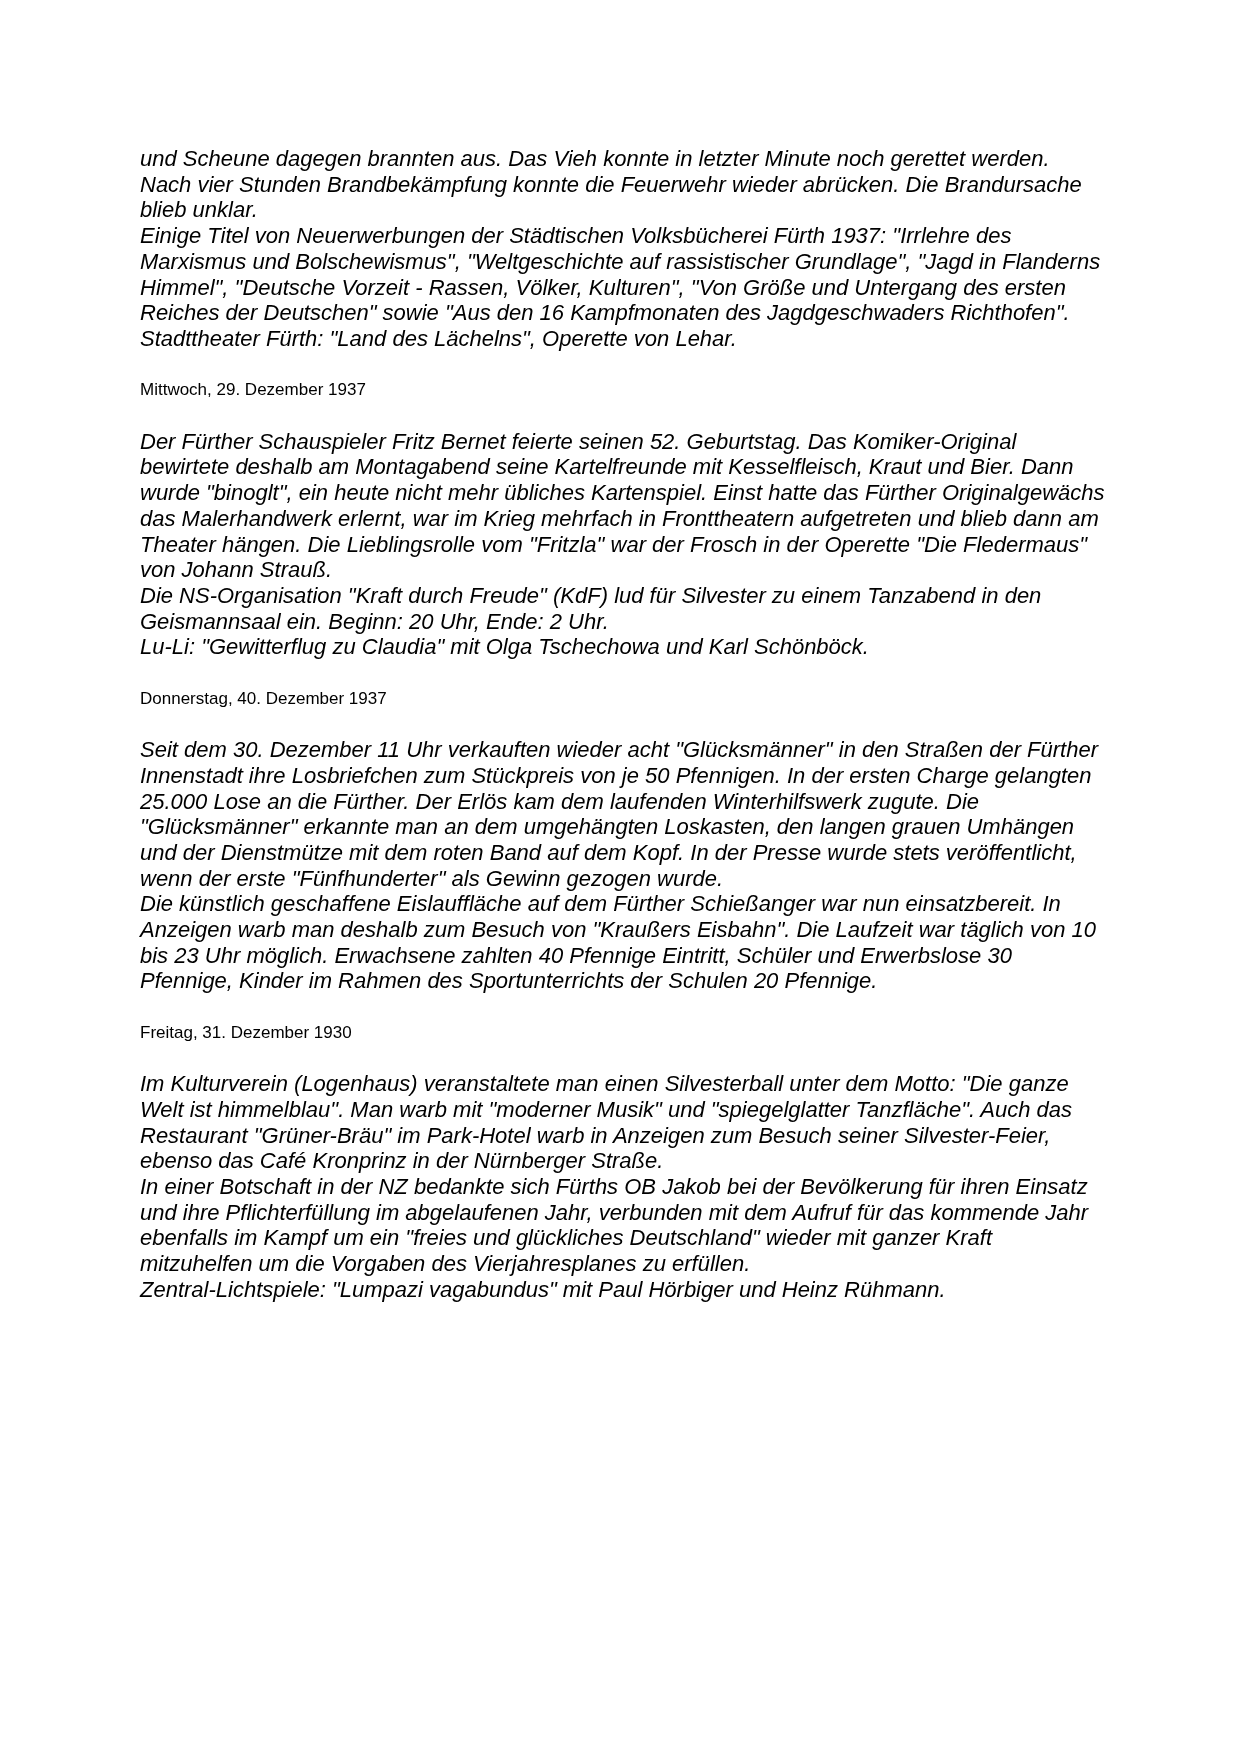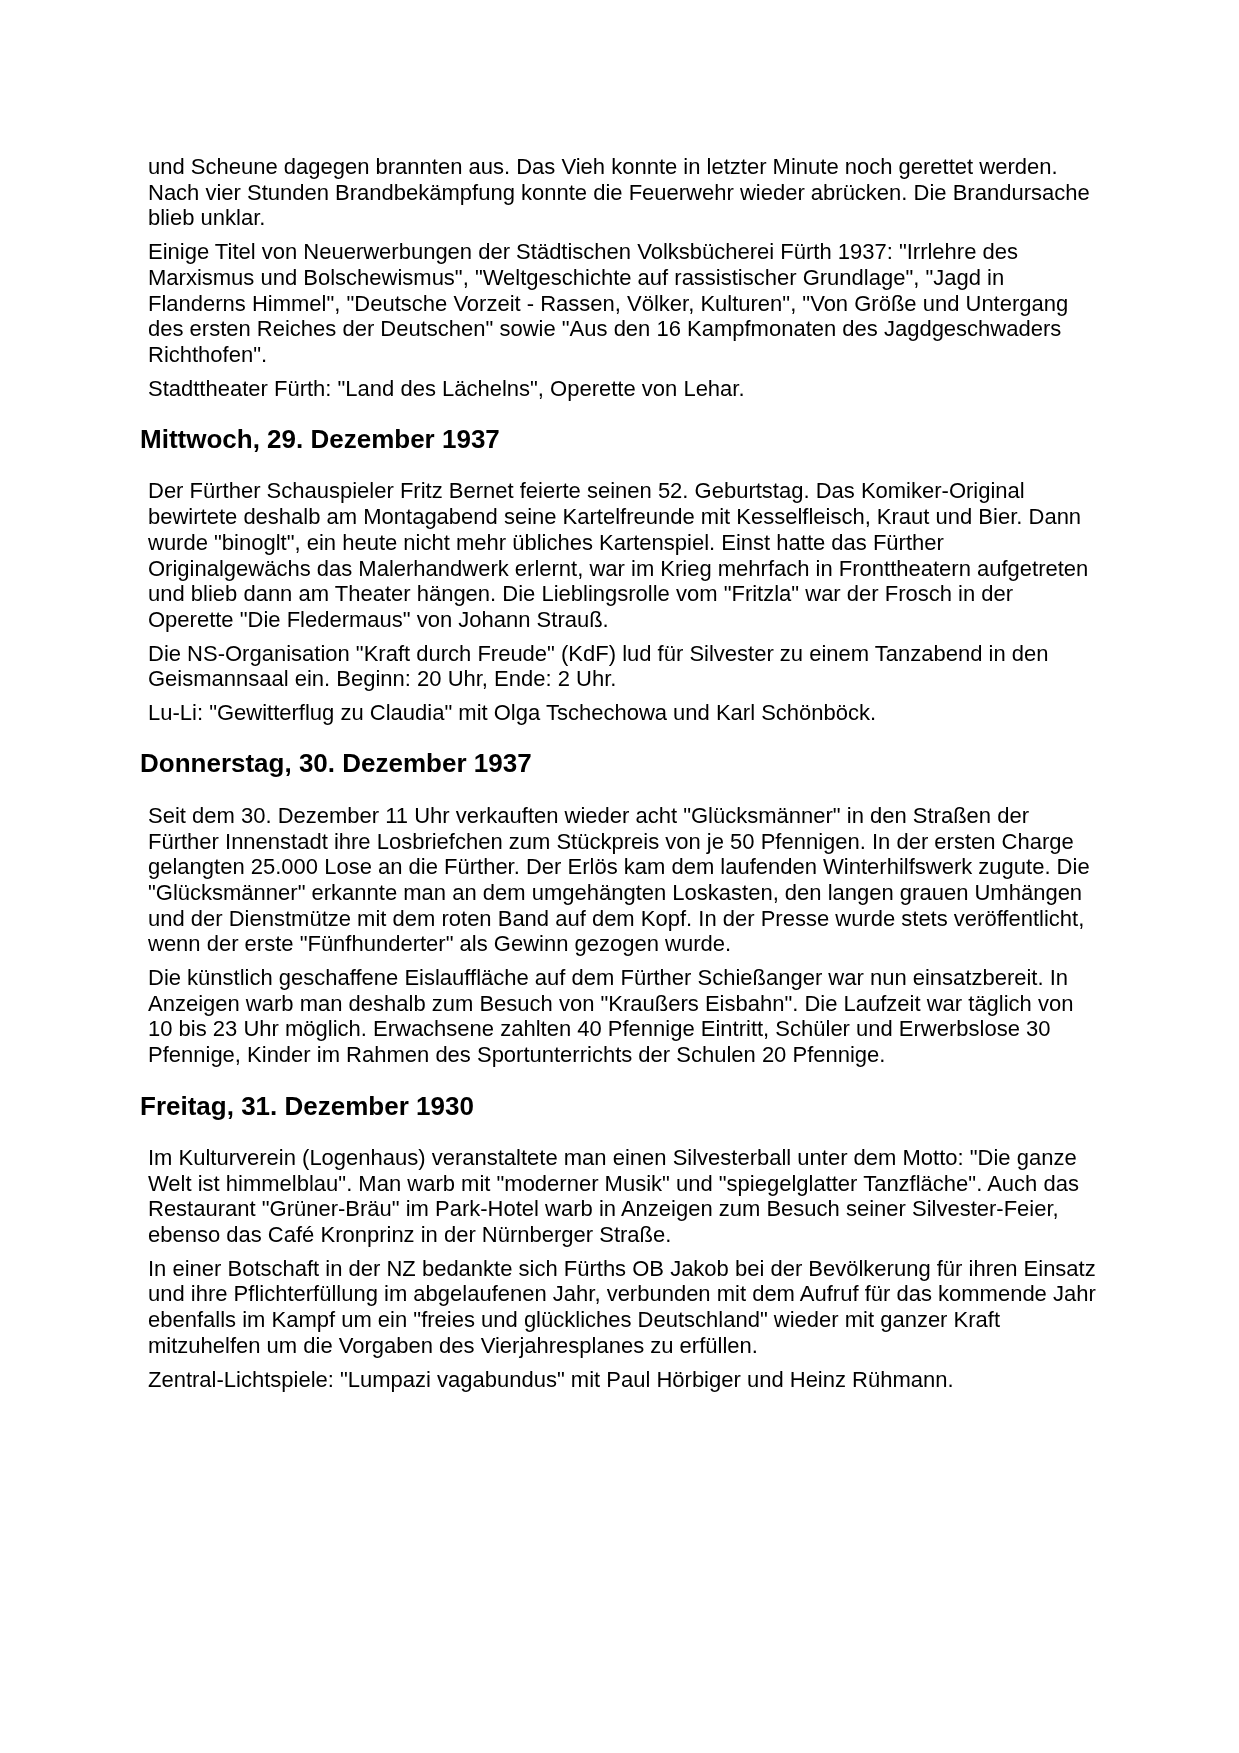--- a/index.html
+++ b/index.html
@@ -11,25 +11,25 @@
     background: #ffffff;
     color: #000000;
     box-sizing: border-box;
     padding: 146px 130px 0 140px;
     font-family: "Liberation Sans", "DejaVu Sans", sans-serif;
     font-size: 22px;
     line-height: 25.7px;
     overflow: hidden;
   }
   .content { width: 965px; }
-  .text-block p { margin: 8px; padding: 0; }
+  .text-block p { margin: 0; padding: 0; font-style: italic; }
   h2.date-heading {
-    font-size: 26px;
+    font-size: 17px;
     line-height: 25.7px;
-    font-weight: bold;
+    font-weight: normal;
     margin: 25.7px 0 25.7px 0;
     padding: 0;
   }
 </style>
 </head>
 <body>
 
 <div class="page">
   <div class="content">
 
@@ -39,21 +39,21 @@
       <p>Stadttheater Fürth: "Land des Lächelns", Operette von Lehar.</p>
     </div>
 
     <h2 class="date-heading">Mittwoch, 29. Dezember 1937</h2>
     <div class="text-block">
       <p>Der Fürther Schauspieler Fritz Bernet feierte seinen 52. Geburtstag. Das Komiker-Original bewirtete deshalb am Montagabend seine Kartelfreunde mit Kesselfleisch, Kraut und Bier. Dann wurde "binoglt", ein heute nicht mehr übliches Kartenspiel. Einst hatte das Fürther Originalgewächs das Malerhandwerk erlernt, war im Krieg mehrfach in Fronttheatern aufgetreten und blieb dann am Theater hängen. Die Lieblingsrolle vom "Fritzla" war der Frosch in der Operette "Die Fledermaus" von Johann Strauß.</p>
       <p>Die NS-Organisation "Kraft durch Freude" (KdF) lud für Silvester zu einem Tanzabend in den Geismannsaal ein. Beginn: 20 Uhr, Ende: 2 Uhr.</p>
       <p>Lu-Li: "Gewitterflug zu Claudia" mit Olga Tschechowa und Karl Schönböck.</p>
     </div>
 
-    <h2 class="date-heading">Donnerstag, 30. Dezember 1937</h2>
+    <h2 class="date-heading">Donnerstag, 40. Dezember 1937</h2>
     <div class="text-block">
       <p>Seit dem 30. Dezember 11 Uhr verkauften wieder acht "Glücksmänner" in den Straßen der Fürther Innenstadt ihre Losbriefchen zum Stückpreis von je 50 Pfennigen. In der ersten Charge gelangten 25.000 Lose an die Fürther. Der Erlös kam dem laufenden Winterhilfswerk zugute. Die "Glücksmänner" erkannte man an dem umgehängten Loskasten, den langen grauen Umhängen und der Dienstmütze mit dem roten Band auf dem Kopf. In der Presse wurde stets veröffentlicht, wenn der erste "Fünfhunderter" als Gewinn gezogen wurde.</p>
       <p>Die künstlich geschaffene Eislauffläche auf dem Fürther Schießanger war nun einsatzbereit. In Anzeigen warb man deshalb zum Besuch von "Kraußers Eisbahn". Die Laufzeit war täglich von 10 bis 23 Uhr möglich. Erwachsene zahlten 40 Pfennige Eintritt, Schüler und Erwerbslose 30 Pfennige, Kinder im Rahmen des Sportunterrichts der Schulen 20 Pfennige.</p>
     </div>
 
     <h2 class="date-heading">Freitag, 31. Dezember 1930</h2>
     <div class="text-block">
       <p>Im Kulturverein (Logenhaus) veranstaltete man einen Silvesterball unter dem Motto: "Die ganze Welt ist himmelblau". Man warb mit "moderner Musik" und "spiegelglatter Tanzfläche". Auch das Restaurant "Grüner-Bräu" im Park-Hotel warb in Anzeigen zum Besuch seiner Silvester-Feier, ebenso das Café Kronprinz in der Nürnberger Straße.</p>
       <p>In einer Botschaft in der NZ bedankte sich Fürths OB Jakob bei der Bevölkerung für ihren Einsatz und ihre Pflichterfüllung im abgelaufenen Jahr, verbunden mit dem Aufruf für das kommende Jahr ebenfalls im Kampf um ein "freies und glückliches Deutschland" wieder mit ganzer Kraft mitzuhelfen um die Vorgaben des Vierjahresplanes zu erfüllen.</p>
       <p>Zentral-Lichtspiele: "Lumpazi vagabundus" mit Paul Hörbiger und Heinz Rühmann.</p>

